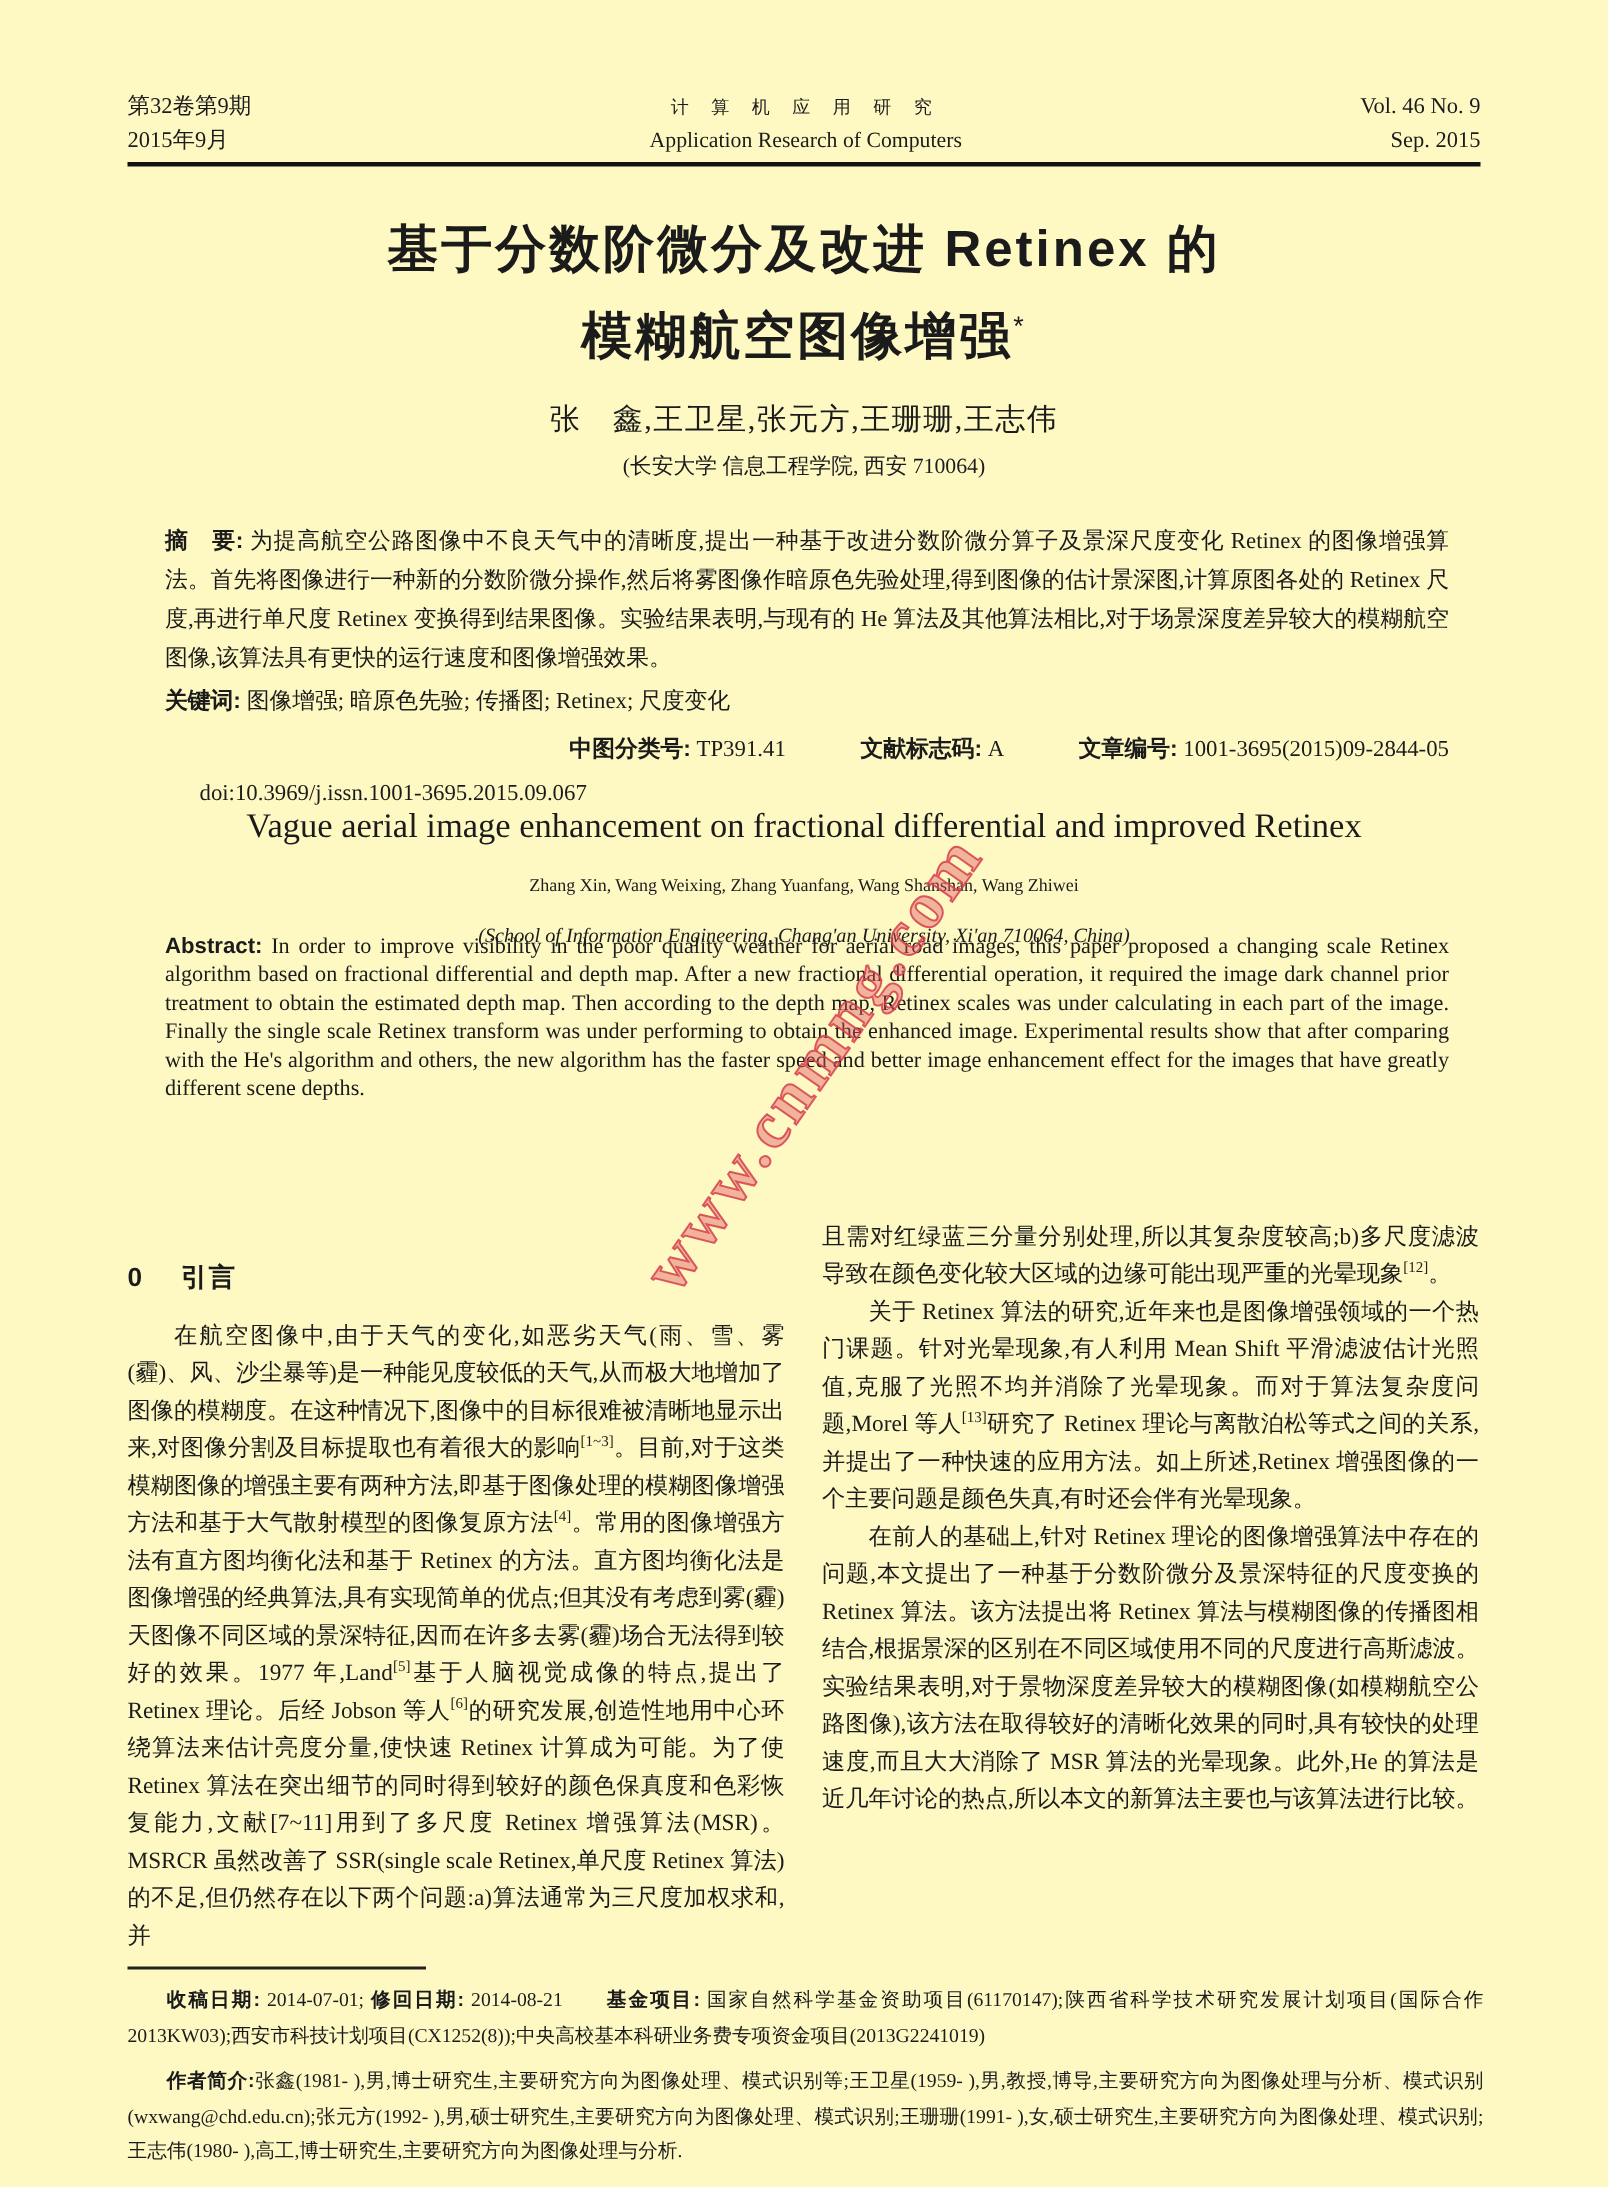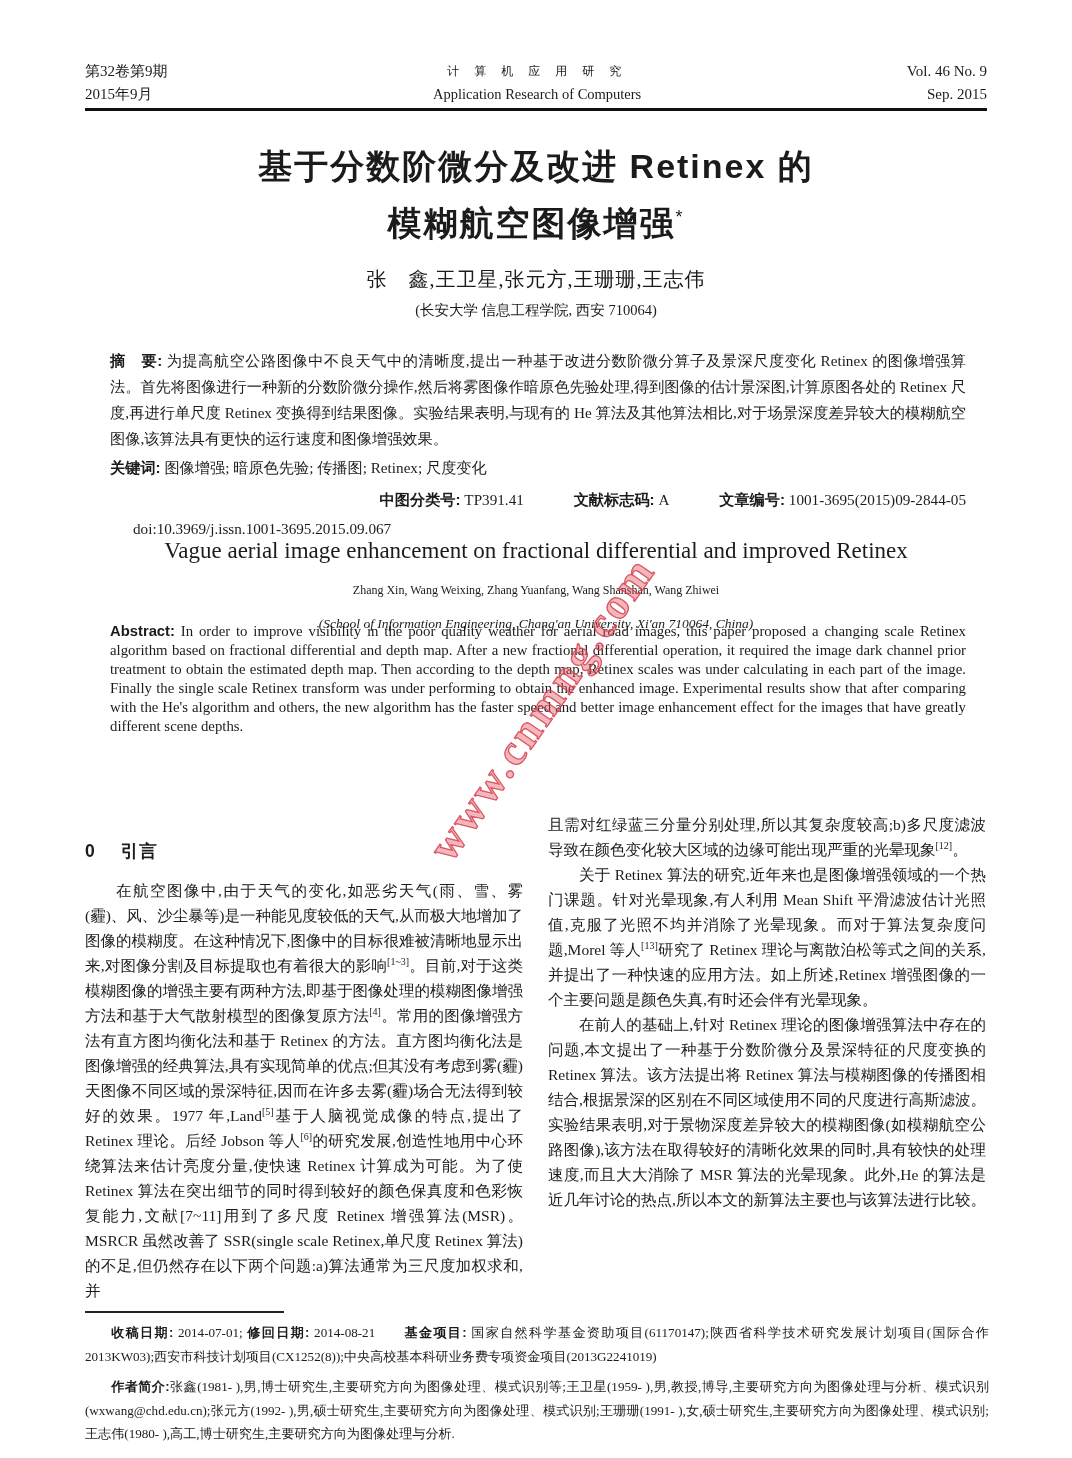--- a/index.html
+++ b/index.html
@@ -1,20 +1,20 @@
 <!DOCTYPE html>
 <html><head>
 <meta charset="utf-8">
 <style>
   html,body{margin:0;padding:0;background:#e8e8e8;}
   .page{
     position:relative;
     width:1072px;height:1458px;
     margin:0 auto;
-    background:#ffffff;
+    background:#fef9c3;
     color:#1b1b1b;
     font-family:"Liberation Serif", serif;
     overflow:hidden;
   }
   
   .jheader{
     position:absolute;top:60px;left:85px;width:902px;
     display:flex;justify-content:space-between;align-items:flex-start;
     font-size:15px;line-height:23px;
   }

